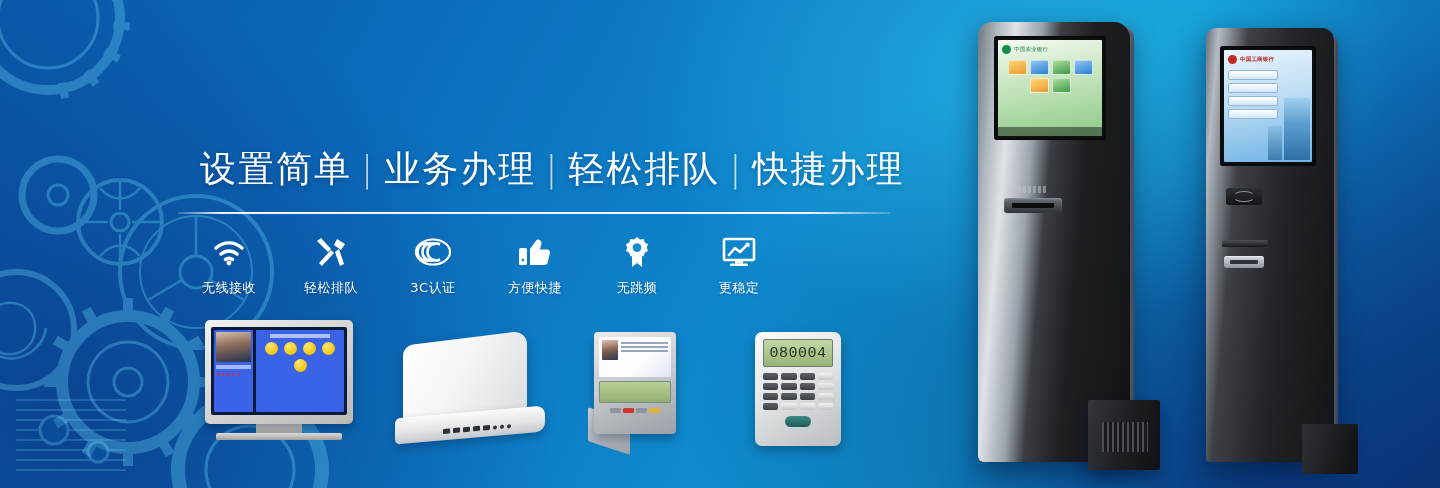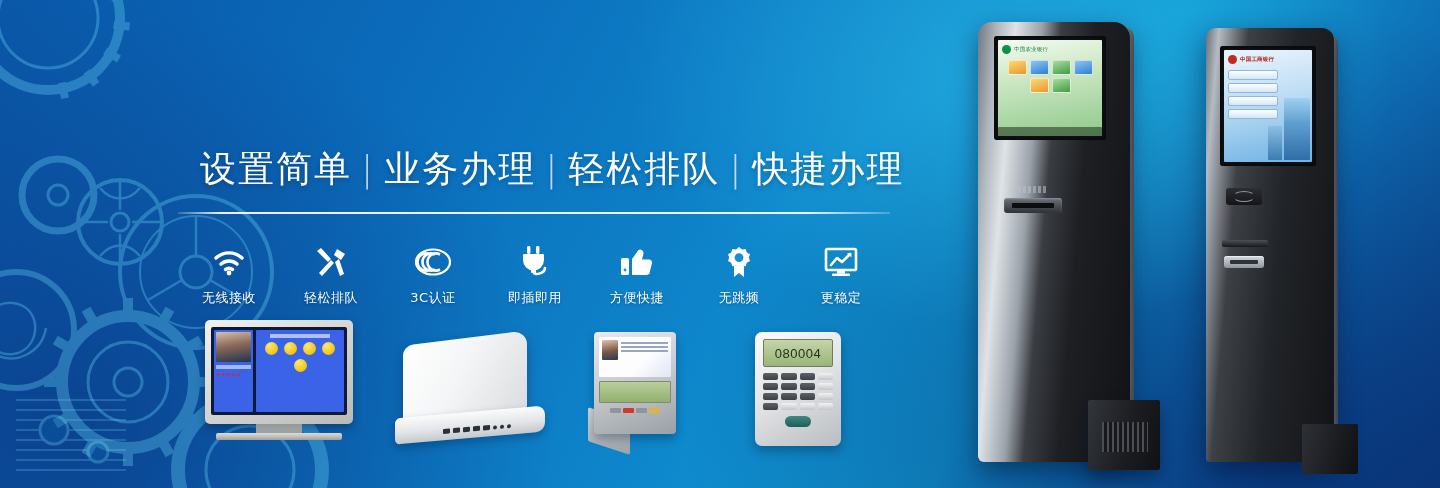--- a/index.html
+++ b/index.html
@@ -39,21 +39,21 @@
     text-shadow:0 2px 5px rgba(0,30,70,.35);
   }
   .subtitle .sep{opacity:.72;padding:0 9px;font-weight:200;}
 
   .divider{
     position:absolute;left:178px;top:212px;width:712px;height:2px;
     background:linear-gradient(90deg,rgba(255,255,255,.15) 0%,rgba(255,255,255,.92) 6%,rgba(255,255,255,.95) 88%,rgba(255,255,255,.2) 100%);
   }
 
   
-  .features{position:absolute;left:178px;top:242px;width:720px;display:flex;}
+  .features{position:absolute;left:178px;top:232px;width:720px;display:flex;}
   .feature{width:102px;display:flex;flex-direction:column;align-items:center;}
   .feature .ico{height:40px;display:flex;align-items:center;justify-content:center;}
   .feature .ico svg{display:block;}
   .feature .lbl{
     margin-top:7px;font-size:13px;color:#ffffff;letter-spacing:.5px;white-space:nowrap;
     text-shadow:0 1px 3px rgba(0,30,70,.45);
   }
 
   
   .products{position:absolute;left:190px;top:318px;width:720px;height:140px;}
@@ -130,21 +130,21 @@
     width:86px;height:114px;border-radius:7px;
     background:linear-gradient(150deg,#fbfbfb 0%,#e6e7e9 42%,#b9bdc1 100%);
     box-shadow:0 5px 11px rgba(0,20,50,.33);
     padding:7px 8px;box-sizing:border-box;
   }
   .pad-lcd{
     height:26px;background:linear-gradient(180deg,#c3d6a8,#9ab477);
     border:1px solid #6f7a68;border-radius:2px;
     display:flex;align-items:center;justify-content:center;
   }
-  .pad-num{font-family:Liberation Sans, sans-serif;font-size:13px;color:#22301c;letter-spacing:.5px;}
+  .pad-num{font-family:Liberation Mono, monospace;font-size:15px;color:#22301c;letter-spacing:.5px;}
   .pad-keys{margin-top:6px;display:grid;grid-template-columns:repeat(4,1fr);gap:3px;}
   .pad-keys i{display:block;height:7px;border-radius:2px;background:linear-gradient(180deg,#f2f2f0,#c2c6ca);}
   .pad-keys i.dk{background:linear-gradient(180deg,#5d6268,#3c4045);}
   .pad-big{margin:6px auto 0;width:26px;height:11px;border-radius:6px;background:linear-gradient(180deg,#3e8a84,#1f5c58);}
 
   
   .kiosk{position:absolute;}
   .k1{left:960px;top:22px;width:210px;height:466px;}
   .k2{left:1196px;top:28px;width:172px;height:460px;}
   .k1 .k-shell{
@@ -379,34 +379,20 @@
             <ellipse cx="19" cy="14" rx="17" ry="12.5"></ellipse>
             <path d="M16,6.5 A8.5,8.5 0 1 0 16,21.5" stroke-width="2.6"></path>
             <path d="M21,6.5 A8.5,8.5 0 1 0 21,21.5" stroke-width="2.6"></path>
             <path d="M26,6.5 A8.5,8.5 0 1 0 26,21.5" stroke-width="2.6"></path>
               </g>
             </svg>
         </span>
         <span class="lbl">3C认证</span>
       </div>
 
-      <div class="feature">
-        <span class="ico">
-          <svg width="30" height="32" viewBox="0 0 30 32">
-              <g fill="#fff">
-            <rect x="7" y="0" width="3.4" height="8" rx="1.4"></rect>
-                <rect x="16" y="0" width="3.4" height="8" rx="1.4"></rect>
-            <path d="M4,8 H23 A1,1 0 0 1 24,9 V14 A10,10 0 0 1 3,14 V9 A1,1 0 0 1 4,8 Z"></path>
-            <rect x="11" y="22" width="5" height="5" rx="1"></rect>
-              </g>
-            <path d="M13.5,25 C13.5,31 25,27 25,22" fill="none" stroke="#fff" stroke-width="2.6" stroke-linecap="round"></path>
-            </svg>
-        </span>
-        <span class="lbl">即插即用</span>
-      </div>
 
       <div class="feature">
         <span class="ico">
           <svg width="34" height="28" viewBox="0 0 34 28">
               <g fill="#fff">
             <rect x="1" y="10" width="8" height="17" rx="1.6"></rect>
             <circle cx="5" cy="22" r="1.4" fill="#1a8fd0"></circle>
             <path d="M12,27 H26 A4,4 0 0 0 30,23 L32,15 A3,3 0 0 0 29,11.5 H22 L23.5,5.5 A3.4,3.4 0 0 0 18.5,2 L12,11 Z"></path>
               </g>
             </svg>

